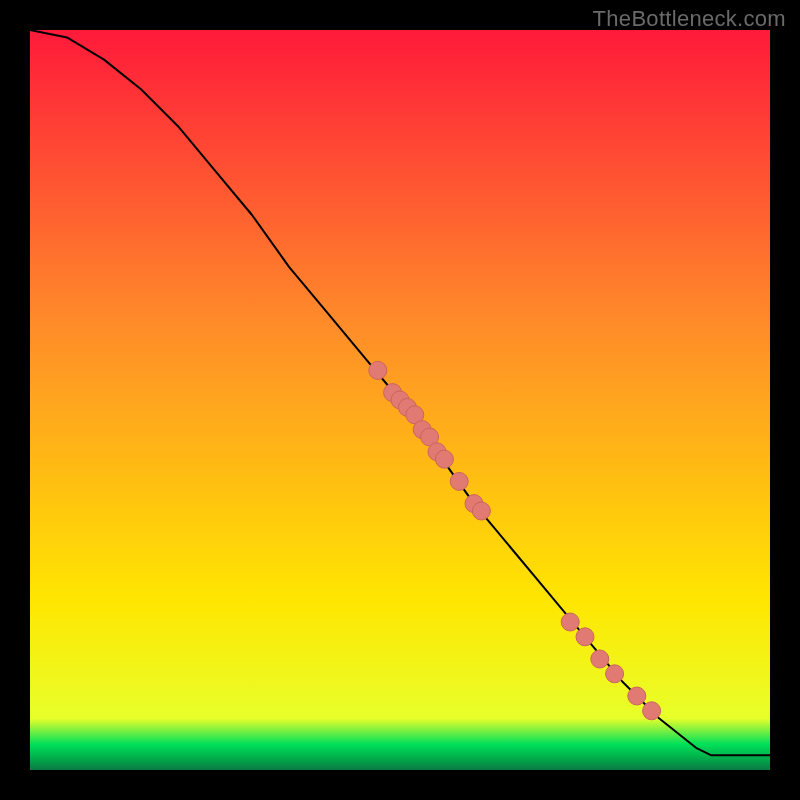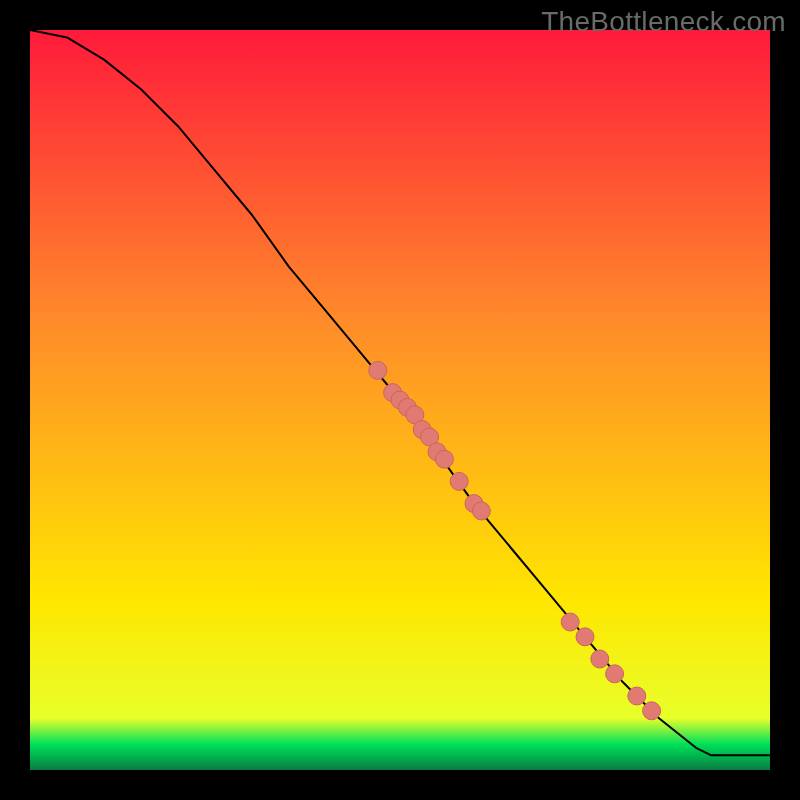--- a/index.html
+++ b/index.html
@@ -27,21 +27,21 @@
   .plot-area svg {
     display: block;
     width: 740px;
     height: 740px;
   }
   .watermark {
     position: absolute;
     top: 6px;
     right: 14px;
     color: #6a6a6a;
-    font-size: 28px;
+    font-size: 22px;
     font-weight: 500;
     letter-spacing: 0.3px;
     user-select: none;
   }
 </style>
 </head>
 <body>
 
 <div class="stage">
 

